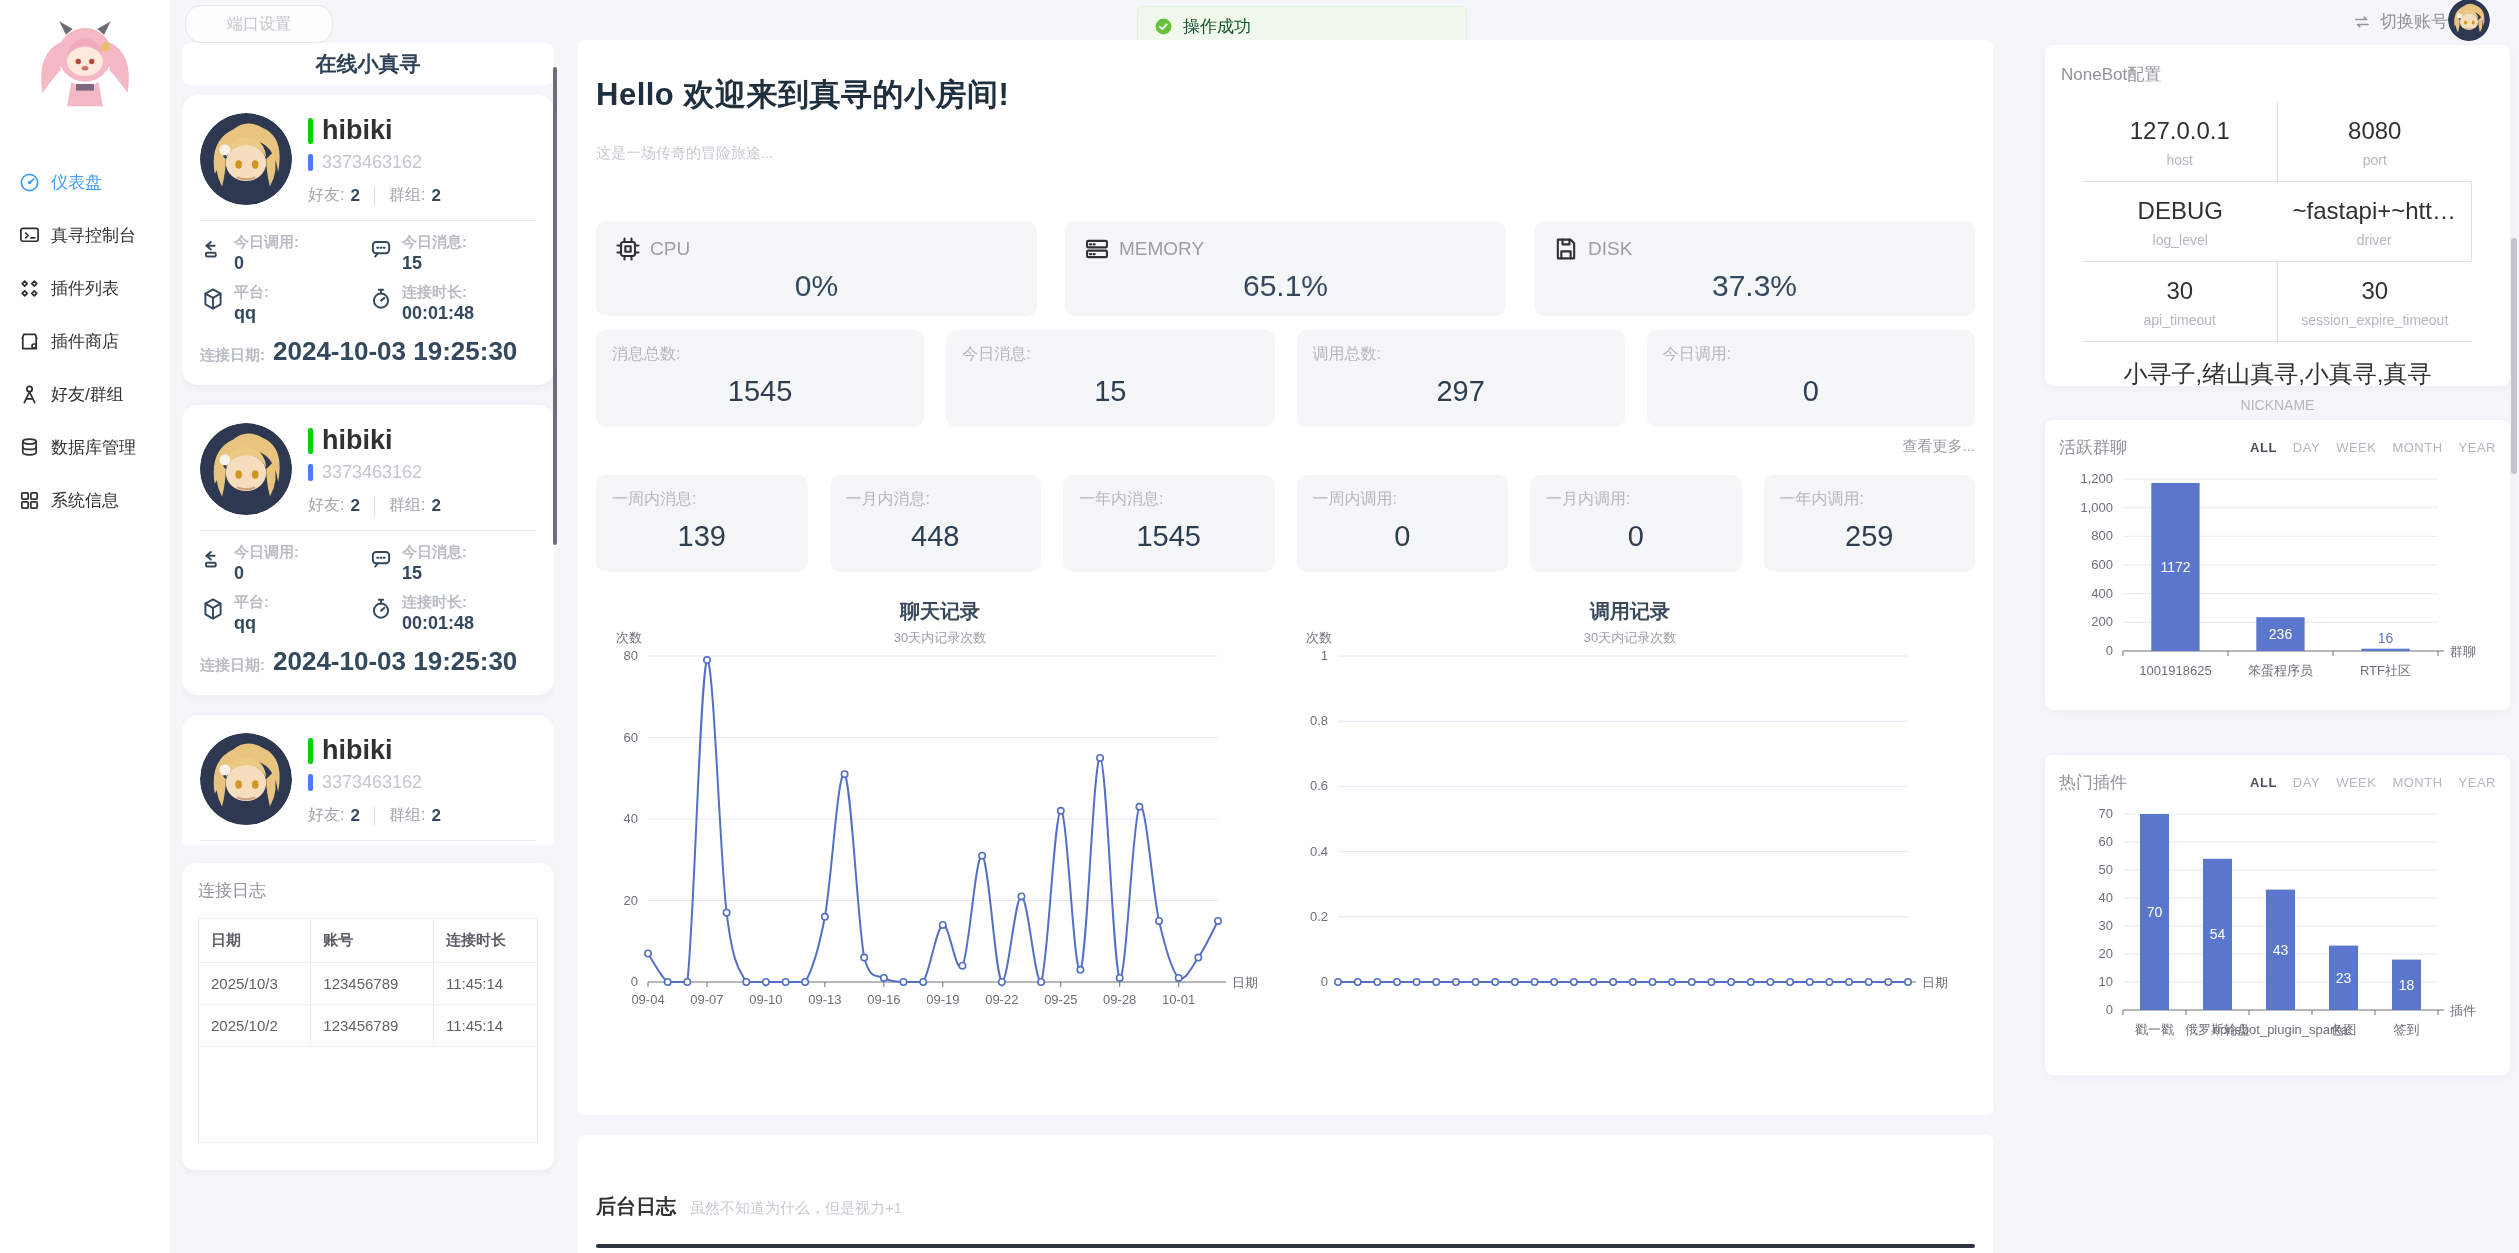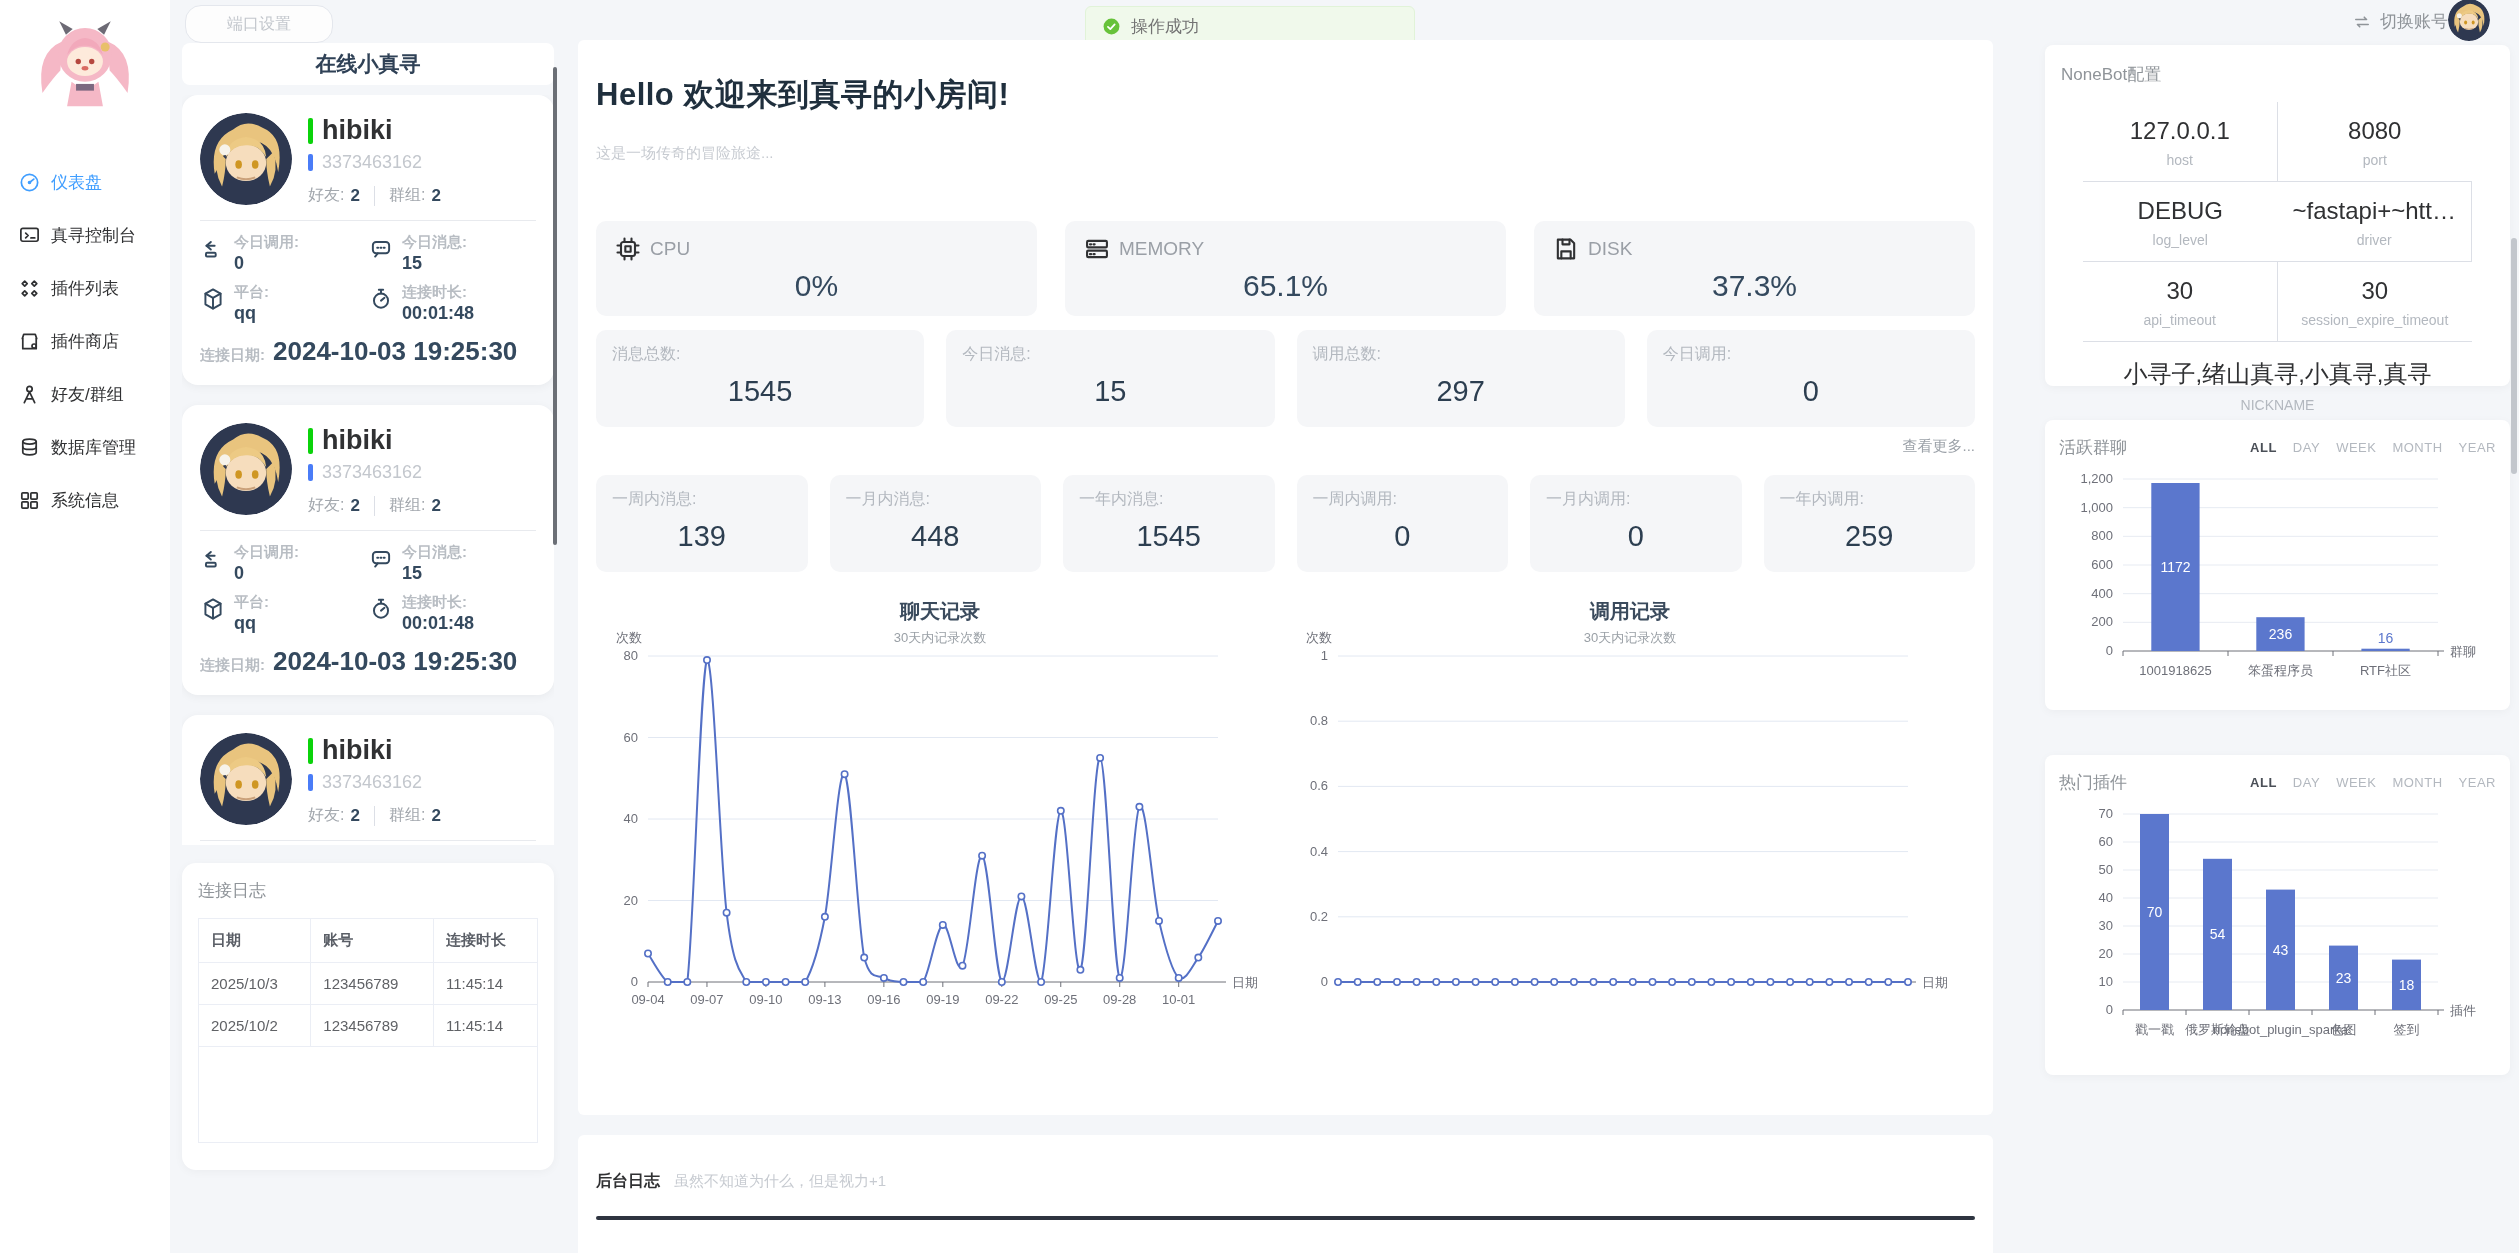--- a/index.html
+++ b/index.html
@@ -46,21 +46,21 @@
 
   .log-card { position:absolute; left:0; top:863px; width:372px; height:307px; background:#fff; border-radius:14px; padding:16px; box-shadow:0 2px 10px rgba(0,0,0,.04); }
   .log-title { font-size:17px; color:#8f9499; }
   .tblwrap { margin-top:16px; border:1px solid #ebeef5; height:225px; overflow:hidden; }
   .ltable { width:100%; border-collapse:collapse; font-size:15px; color:#606266; }
   .ltable th { text-align:left; padding:12px 12px; font-weight:bold; color:#5a5e66; border-bottom:1px solid #ebeef5; border-right:1px solid #ebeef5; }
   .ltable td { padding:12px 12px; border-bottom:1px solid #ebeef5; border-right:1px solid #ebeef5; }
   .ltable th:last-child, .ltable td:last-child { border-right:none; }
 
   
-  .toast { position:absolute; left:1085px; top:6px; width:330px; height:40px; background:#f0f9eb; border:1px solid #e1f3d8; border-radius:6px; display:flex; align-items:center; gap:10px; padding-left:16px; color:#737373; font-size:17px; }
+  .toast { position:absolute; left:1137px; top:6px; width:330px; height:40px; background:#f0f9eb; border:1px solid #e1f3d8; border-radius:6px; display:flex; align-items:center; gap:10px; padding-left:16px; color:#14532d; font-size:17px; }
   .check { width:19px; height:19px; display:inline-flex; }
   .check svg { width:19px; height:19px; }
 
   
   .acct { position:absolute; left:2352px; top:10px; display:flex; align-items:center; gap:8px; color:#8f9499; font-size:17px; cursor:pointer; }
   .acct .micon { width:20px; height:20px; }
   .acct .micon svg { width:20px; height:20px; }
   .acct-avatar { position:absolute; left:2448px; top:-1px; width:42px; height:42px; border-radius:50%; overflow:hidden; cursor:pointer; }
   .acct-avatar svg { width:42px; height:42px; display:block; }
 
@@ -80,21 +80,21 @@
   .statcard { flex:1; height:97px; background:#f5f6f8; border-radius:10px; padding:14px 16px; }
   .statlbl { font-size:16px; color:#b3b8bf; }
   .statval { text-align:center; font-size:29px; color:#2c3e50; margin-top:10px; }
   .viewmore { margin-top:10px; height:20px; text-align:right; font-size:15px; color:#9ba1a8; cursor:pointer; }
   .charts { display:flex; margin-top:22px; }
   .chart { flex:1; }
   svg text { font-family:"Liberation Sans","DejaVu Sans",sans-serif; }
 
   
   .bottom-card { position:absolute; left:578px; top:1135px; width:1415px; height:118px; background:#fff; border-radius:6px 6px 0 0; padding:0 18px; }
-  .bl-title { font-size:16px; font-weight:bold; color:#303133; margin-top:36px; display:inline-block; }
+  .bl-title { font-size:20px; font-weight:bold; color:#303133; margin-top:58px; display:inline-block; }
   .bl-sub { font-size:15px; color:#c7cbd1; margin-left:14px; }
   .terminal-top { margin-top:24px; height:4px; background:#2e3440; border-radius:2px; }
 
   
   .rcard { position:absolute; background:#fff; border-radius:8px; box-shadow:0 2px 10px rgba(0,0,0,.04); }
   .cfg-card { left:2045px; top:45px; width:465px; height:341px; padding:18px 16px; }
   .rtitle { font-size:17px; color:#8f9499; }
   .cfg-grid { display:grid; grid-template-columns:1fr 1fr; margin:16px 22px 0; }
   .cfg-cell { text-align:center; padding:15px 4px 13px; border-bottom:1px solid #dcdfe6; }
   .cfg-cell.lft { border-right:1px solid #dcdfe6; }

